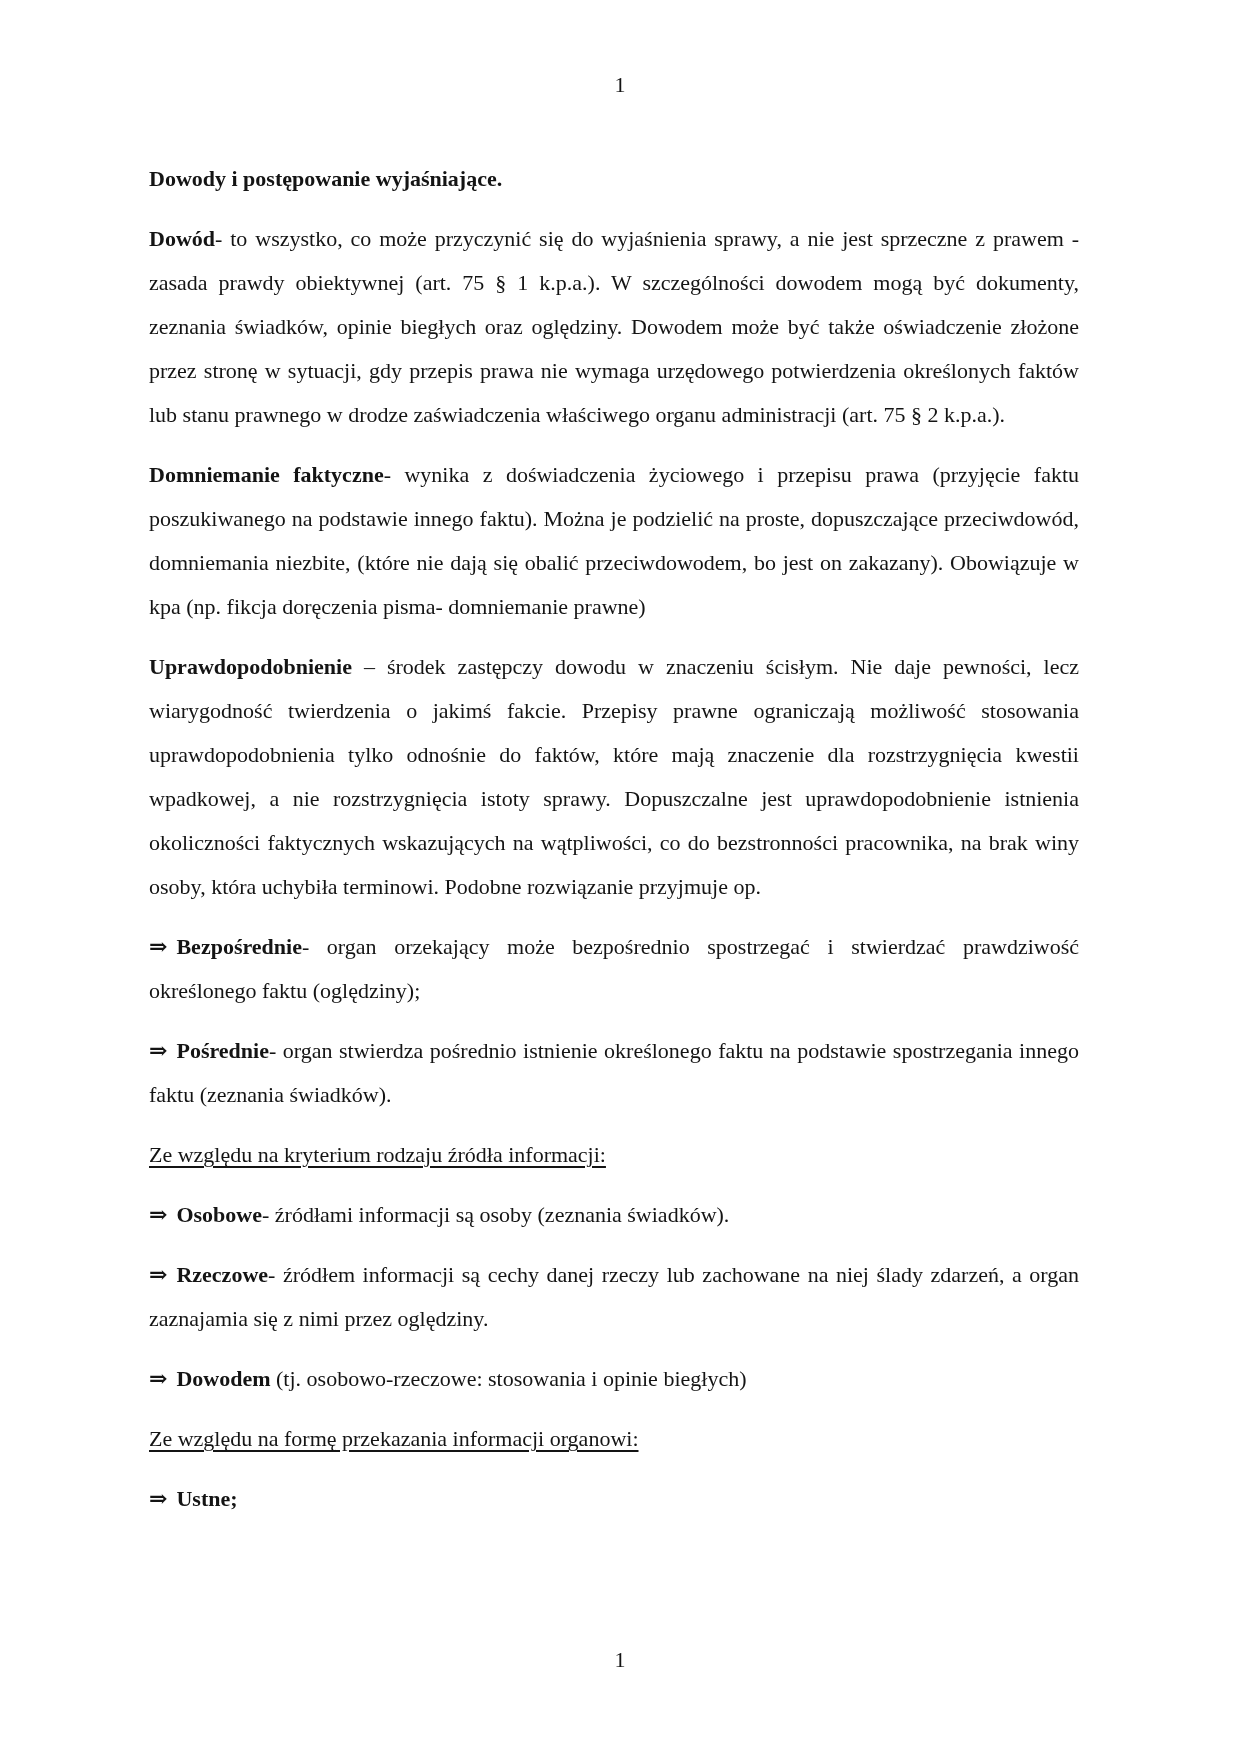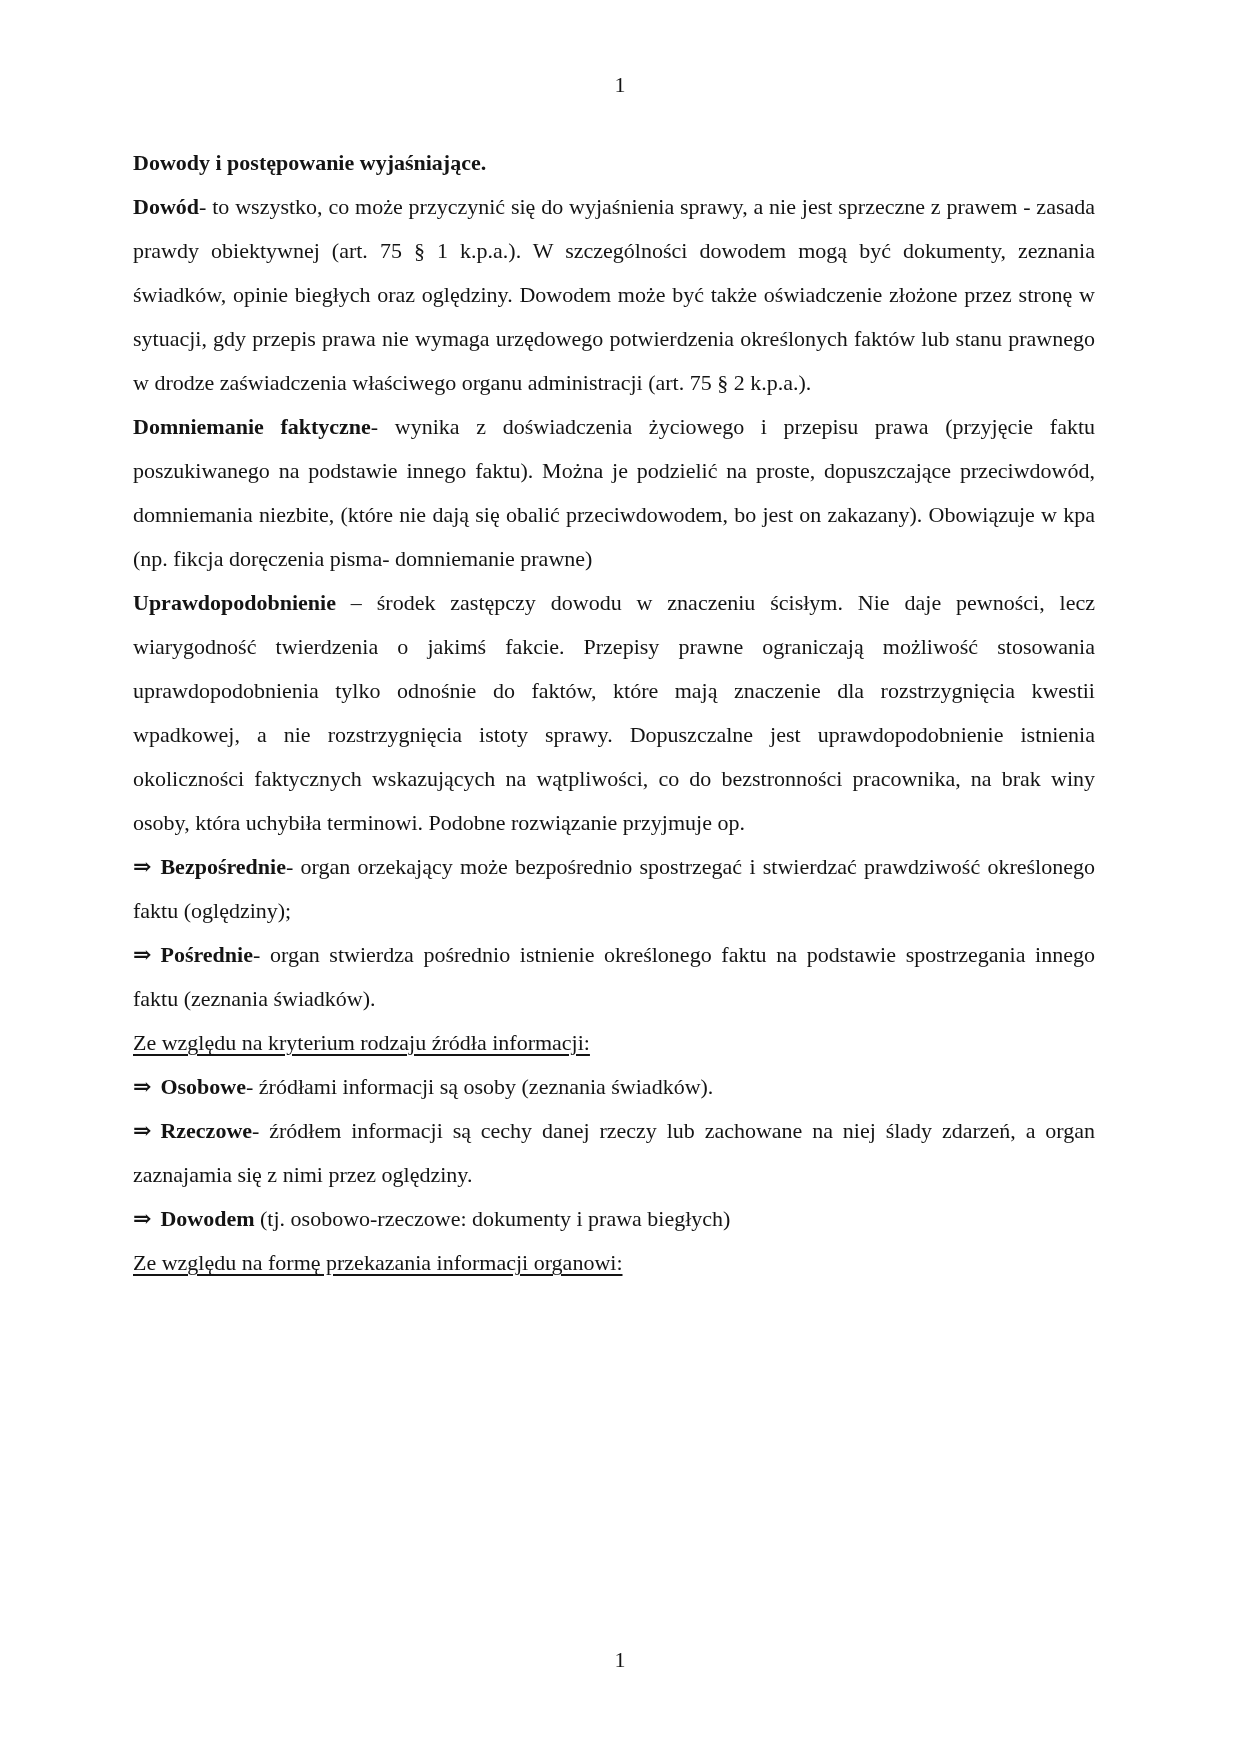--- a/index.html
+++ b/index.html
@@ -25,21 +25,21 @@
   .page-number.top { top: 70px; }
   .page-number.bottom { top: 1645px; }
   .content {
     position: absolute;
     left: 133px;
     top: 141px;
     width: 962px;
     text-align: justify;
     line-height: 44px;
   }
-  .content p { margin: 0; }
+  .content p { margin: 16px; }
   b, .bold { font-weight: 700; }
   .u {
     text-decoration: underline;
     text-decoration-thickness: 2px;
     text-underline-offset: 4px;
   }
   .num {
     font-weight: 700;
     margin-right: 14px;
   }
@@ -70,22 +70,23 @@
     <p><span class="arrow">⇒</span><b>Bezpośrednie</b><span>-  organ orzekający może bezpośrednio spostrzegać i stwierdzać prawdziwość określonego faktu (oględziny);</span></p>
 
     <p><span class="arrow">⇒</span><b>Pośrednie</b><span>-  organ stwierdza pośrednio istnienie określonego faktu na podstawie spostrzegania innego faktu (zeznania świadków).</span></p>
 
     <p class="u">Ze względu na kryterium rodzaju źródła informacji:</p>
 
     <p><span class="arrow">⇒</span><b>Osobowe</b><span>- źródłami informacji są osoby (zeznania świadków).</span></p>
 
     <p><span class="arrow">⇒</span><b>Rzeczowe</b><span>- źródłem informacji są cechy danej rzeczy lub zachowane na niej ślady zdarzeń, a organ zaznajamia się z nimi przez oględziny.</span></p>
 
-    <p><span class="arrow">⇒</span><b>Dowodem</b><span> (tj. osobowo-rzeczowe: dokumenty i prawa biegłych)</span></p>
+    <p><span class="arrow">⇒</span><b>Dowodem</b><span> (tj. osobowo-rzeczowe: stosowania i opinie biegłych)</span></p>
 
     <p class="u">Ze względu na formę przekazania informacji organowi:</p>
 
+    <p><span class="arrow">⇒</span><b>Ustne;</b><span></span></p>
 
   </div>
 
   <div class="page-number bottom">1</div>
 
 </div>
 
 </body></html>

